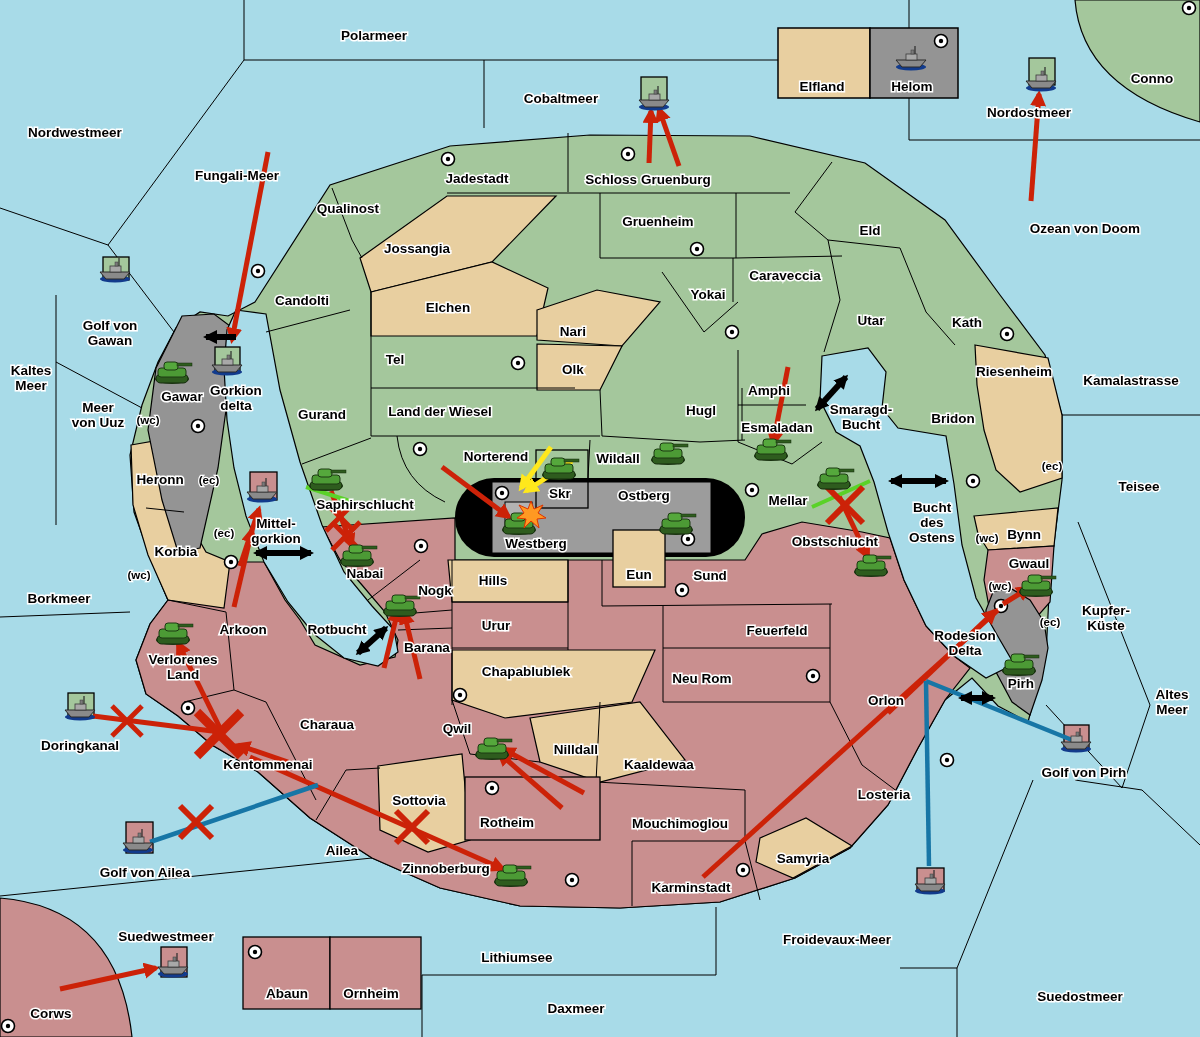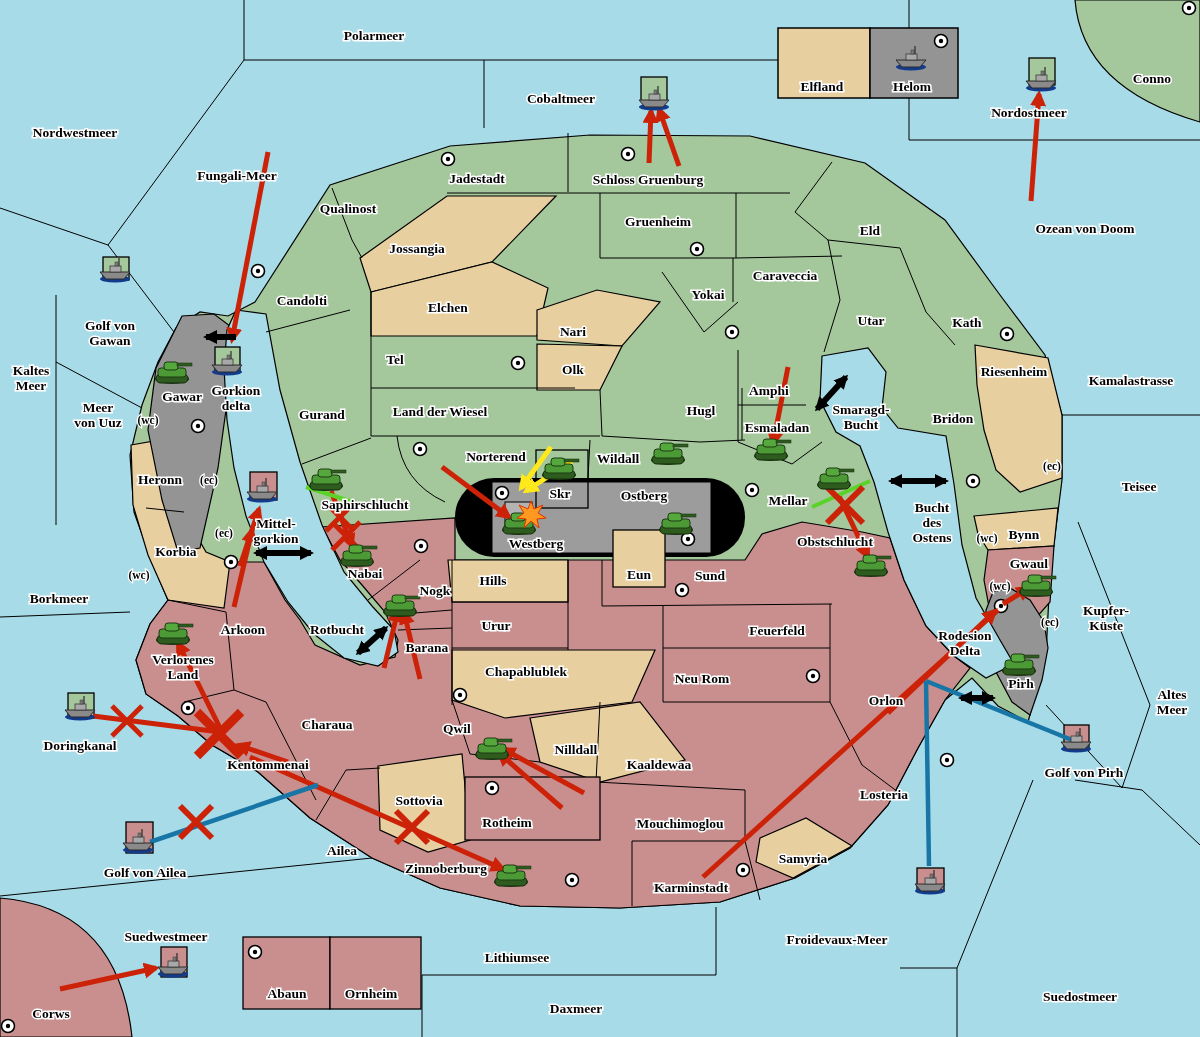--- a/index.html
+++ b/index.html
@@ -1,16 +1,16 @@
 <!DOCTYPE html>
 <html><head>
 <meta charset="utf-8">
 <style>
   html,body{margin:0;padding:0;background:#a8dbe8;}
-  #stage{width:1200px;height:1037px;position:relative;font-family:Liberation Serif, serif;}
+  #stage{width:1200px;height:1037px;position:relative;font-family:Liberation Sans, sans-serif;}
   svg{display:block;}
   .green{fill:#a4c79c;}
   .tan{fill:#e8cfa0;}
   .pink{fill:#c98f8f;}
   .gray{fill:#949494;}
   .water{fill:#a8dbe8;}
   .bordered{stroke:#000;stroke-width:1.2;}
   .thin{stroke:#000;stroke-width:1;fill:none;}
   .maplabel{font-weight:bold;font-size:13.5px;fill:#000;stroke:#fff;stroke-width:3px;paint-order:stroke;text-anchor:middle;}
   .coastlabel{font-weight:bold;font-size:11.5px;fill:#000;stroke:#fff;stroke-width:2.5px;paint-order:stroke;text-anchor:middle;}

